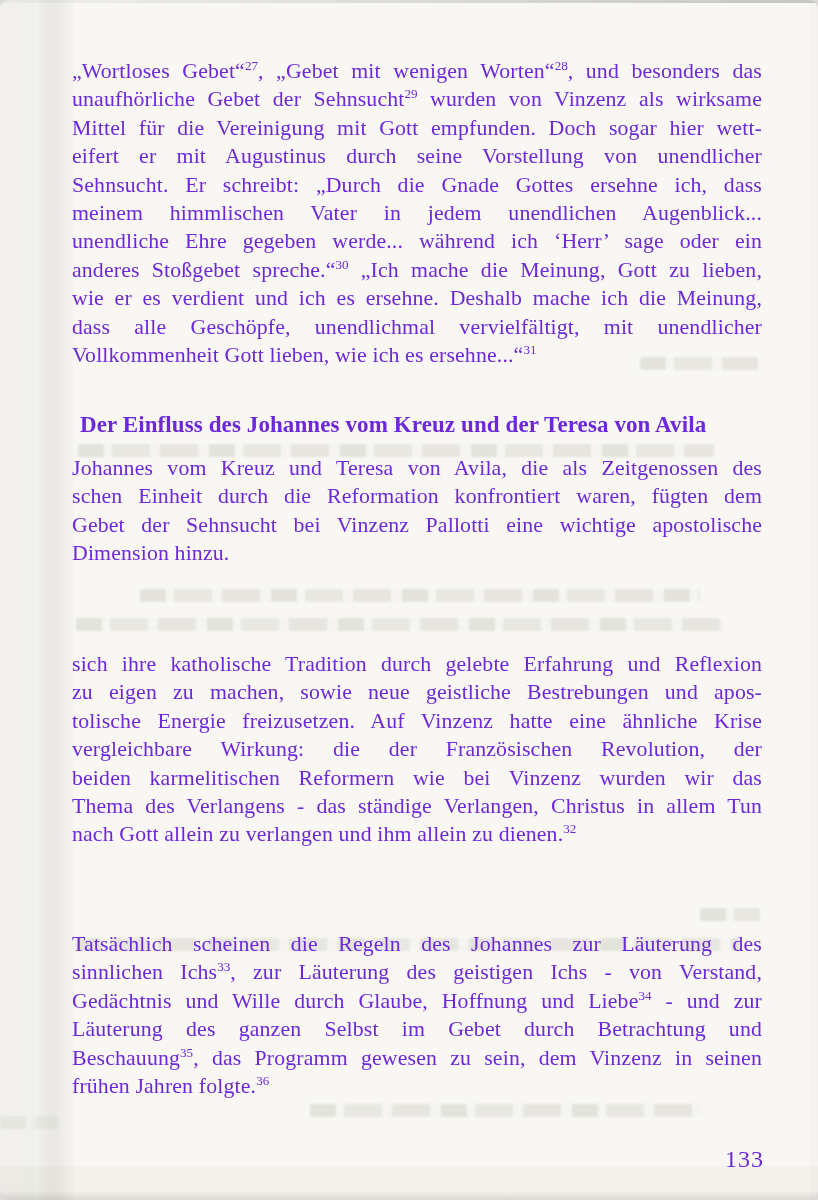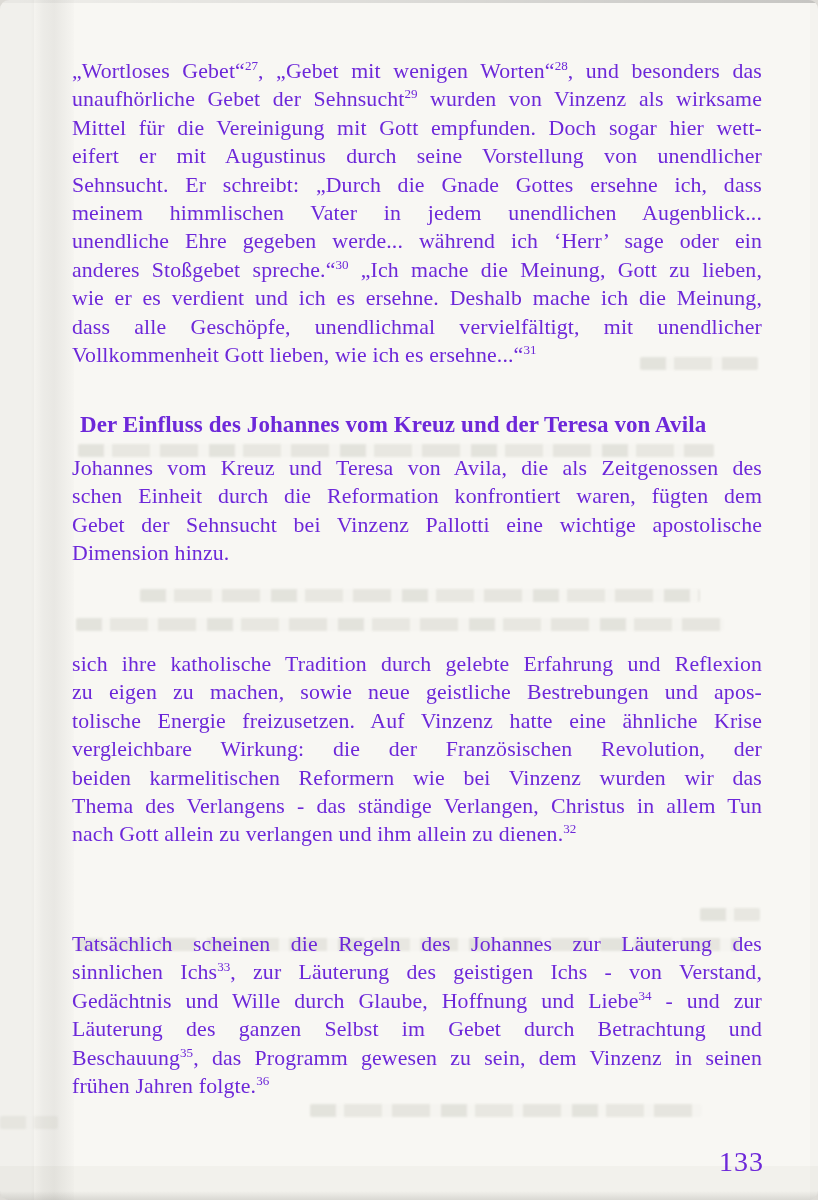--- a/index.html
+++ b/index.html
@@ -40,21 +40,21 @@
   .line.last { text-align-last:left; }
   sup { font-size:0.60em; line-height:0; vertical-align:super; letter-spacing:0; }
 
   .heading {
     position:absolute; left:72px; top:402px; width:700px;
     font-weight:bold; font-size:23px; line-height:30px;
     letter-spacing:0.1px; white-space:nowrap; margin:8px;
   }
   .page-number {
     position:absolute; right:54px; top:1146px; width:80px;
-    font-size:28px; text-align:right; letter-spacing:1px;
+    font-size:24px; text-align:right; letter-spacing:1px;
   }
 
   
   .ghost {
     position:absolute; height:13px; opacity:0.42; filter:blur(1.3px); border-radius:2px;
     background:repeating-linear-gradient(90deg,
       rgba(122,124,104,0.38) 0 26px, rgba(122,124,104,0.04) 26px 34px,
       rgba(122,124,104,0.30) 34px 72px, rgba(122,124,104,0.05) 72px 82px,
       rgba(122,124,104,0.34) 82px 120px, rgba(122,124,104,0.05) 120px 131px);
   }

